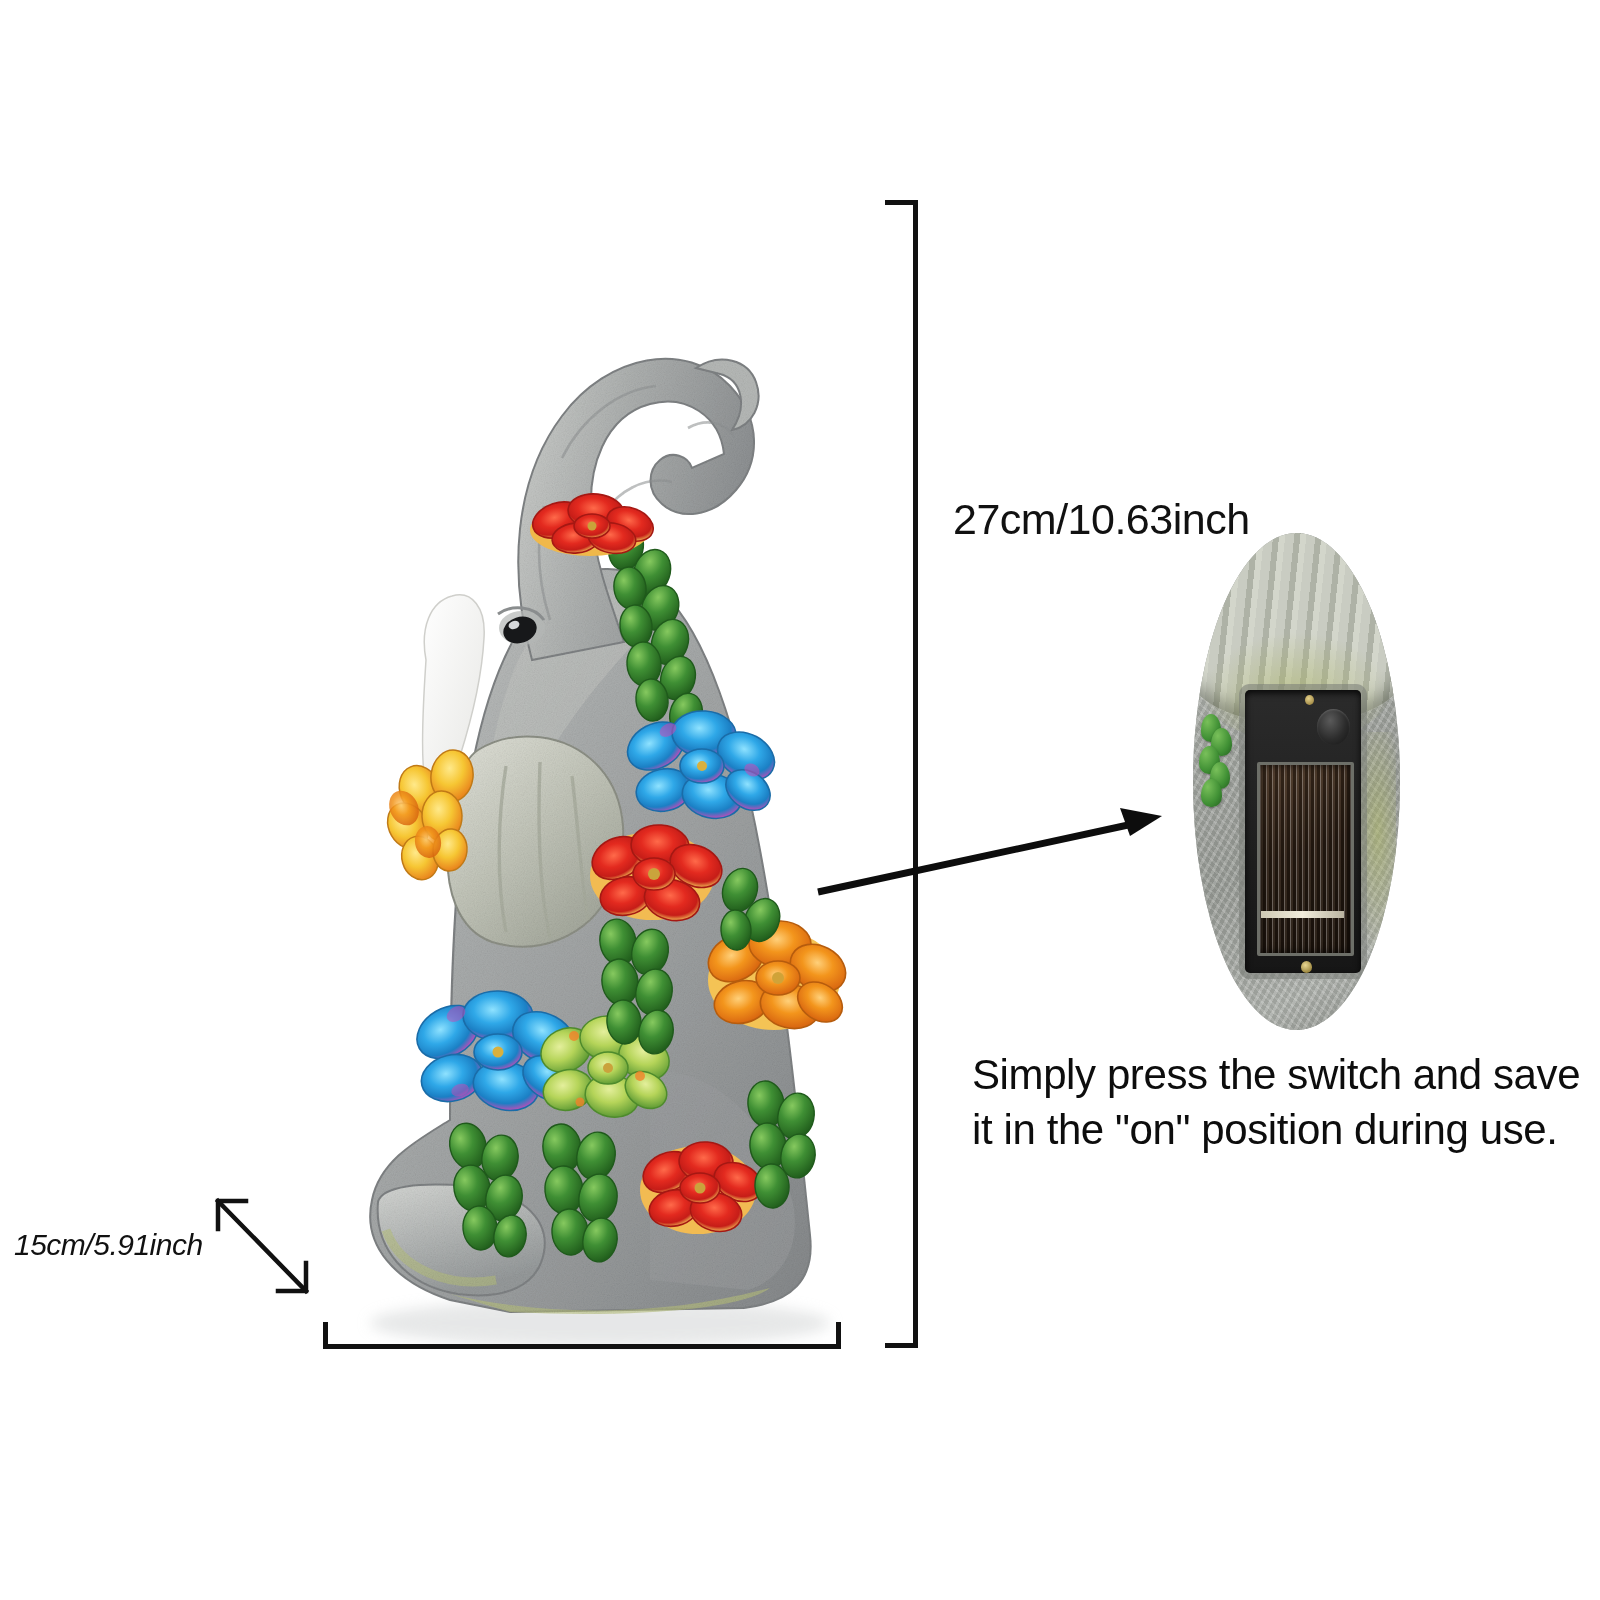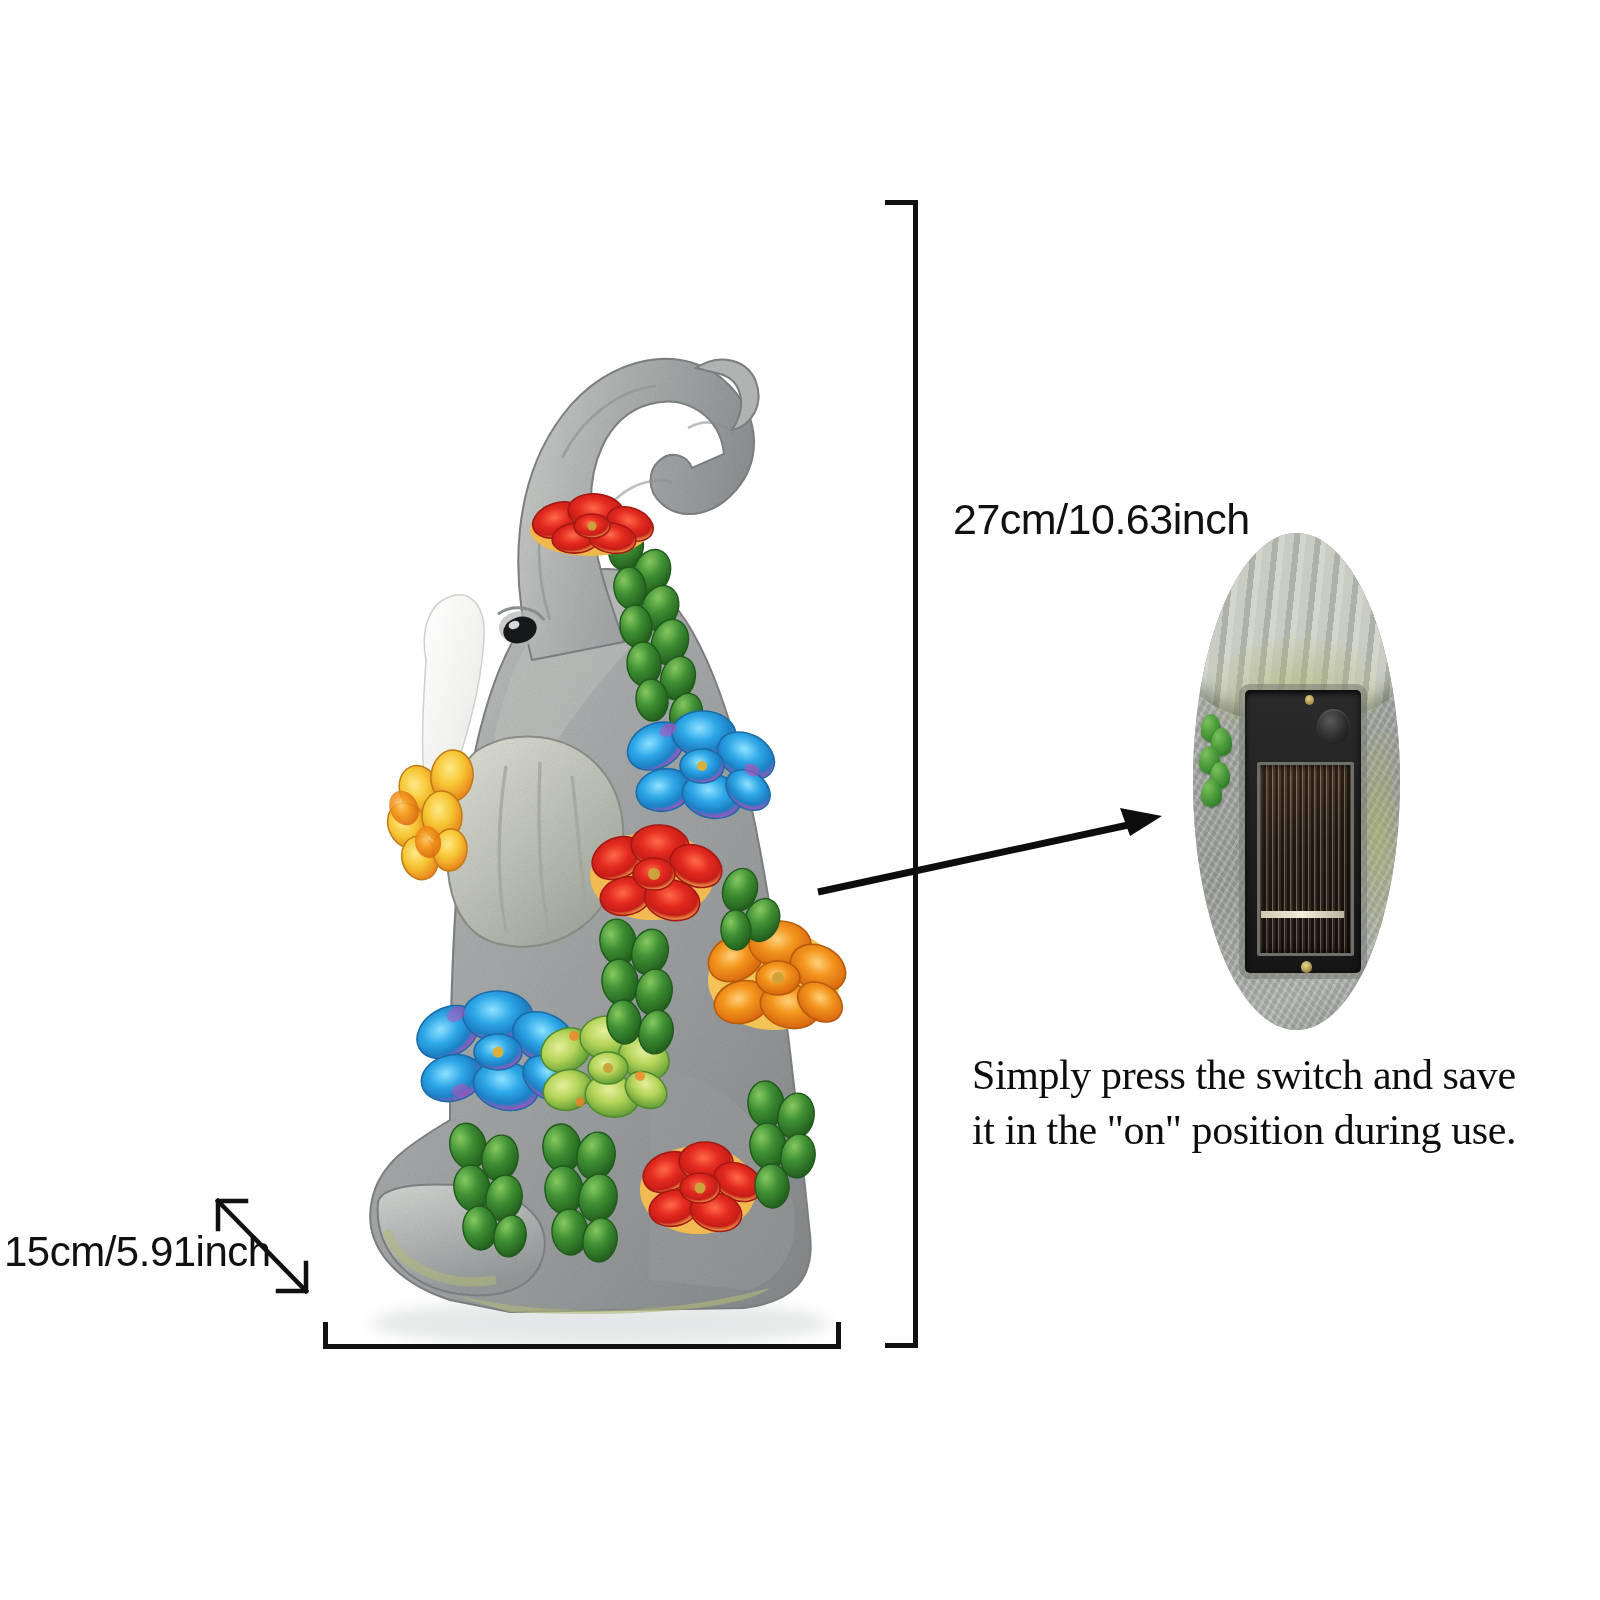--- a/index.html
+++ b/index.html
@@ -58,36 +58,36 @@
     position: absolute;
     left: 453px; top: 1368px;
     font-size: 43px; color: #111;
     letter-spacing: -0.5px;
     white-space: nowrap;
   }
 
   #depth-group { position: absolute; left: 200px; top: 1185px; width: 130px; height: 125px; }
   #depth-label {
     position: absolute;
-    left: 4px; top: 1228px;
-    font-size: 42px; color: #111;
+    left: 14px; top: 1228px;
+    font-size: 30px; color: #111;
     letter-spacing: -0.5px;
     white-space: nowrap;
+    font-style: italic;
   }
 
   
   #switch-caption {
     position: absolute;
     left: 972px; top: 1048px;
     width: 620px;
     font-size: 42px;
     line-height: 1.30;
     color: #0d0d0d;
     letter-spacing: -0.4px;
-    font-family: Liberation Serif, serif;
   }
 
   
   #solar-inset {
     position: absolute;
     left: 1193px; top: 533px;
     width: 207px; height: 497px;
     border-radius: 50% / 50%;
     overflow: hidden;
     background:

